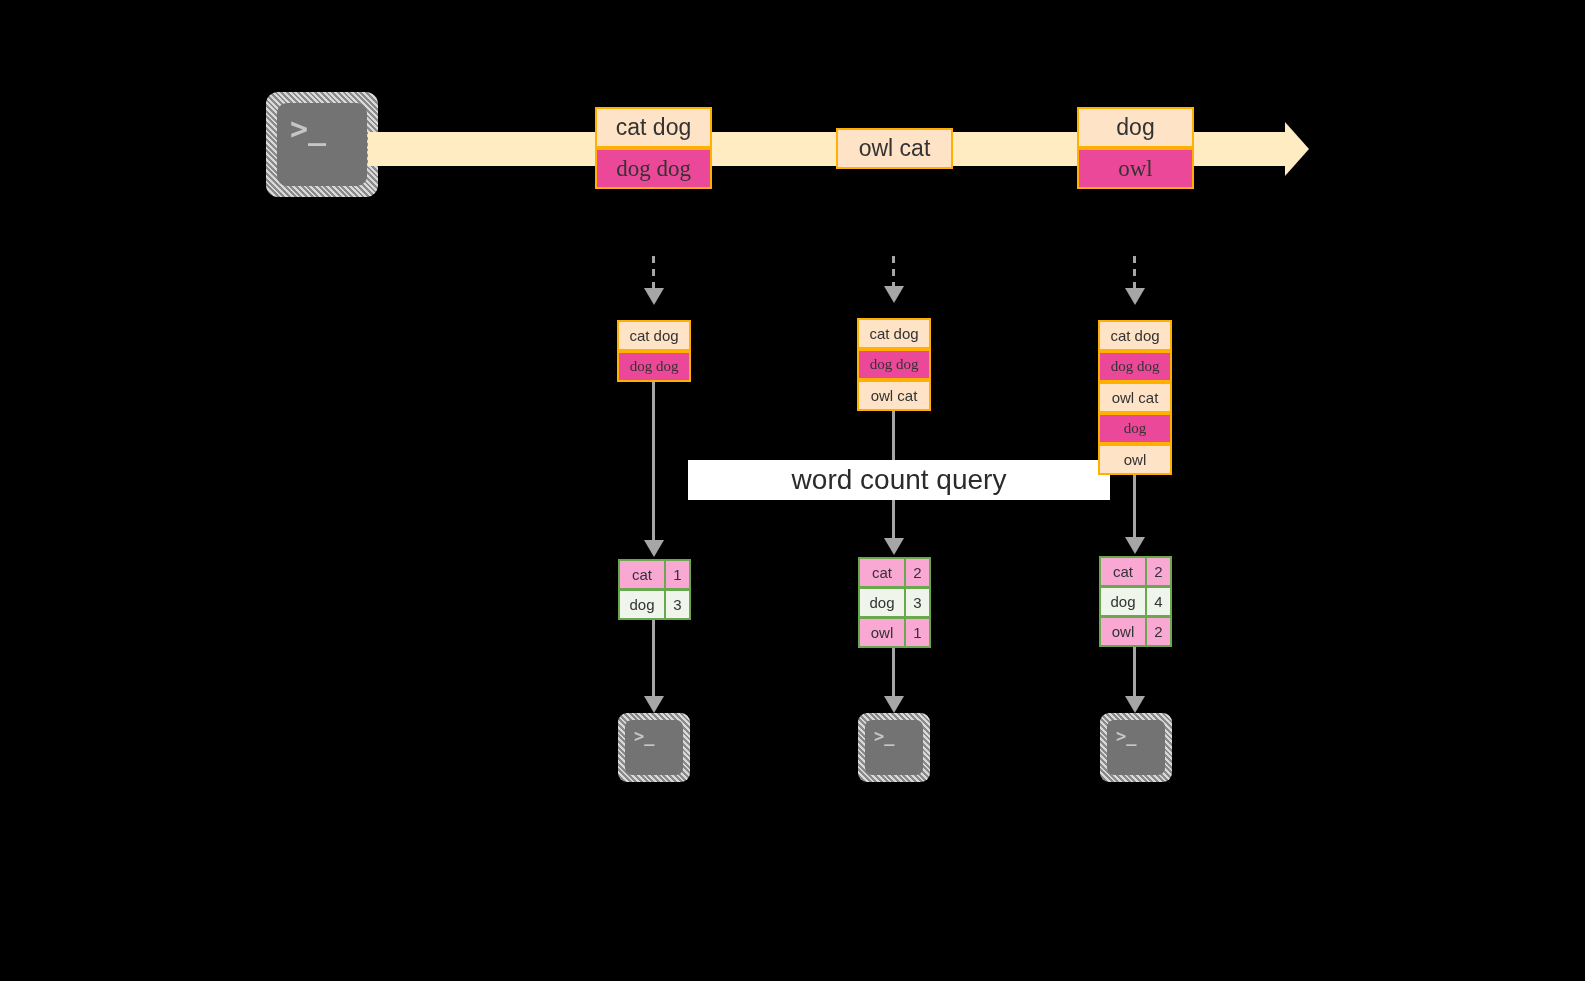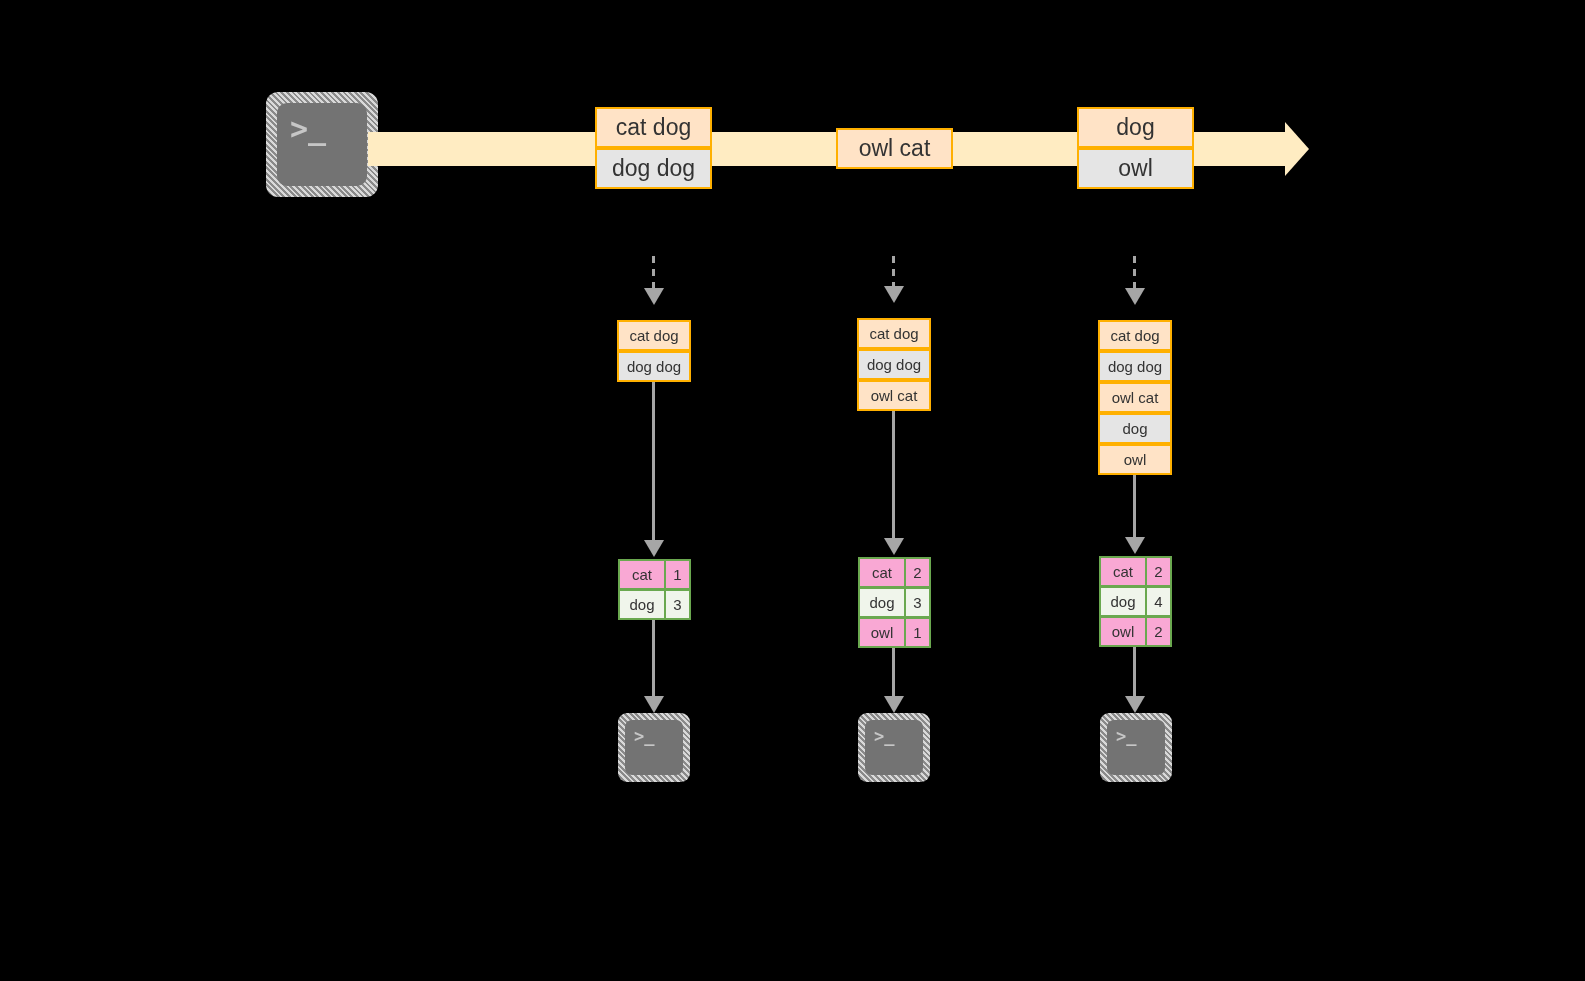--- a/index.html
+++ b/index.html
@@ -79,21 +79,21 @@
     border: 2px solid #ffb000;
     display: flex;
     align-items: center;
     justify-content: center;
     color: #333333;
     text-align: center;
     white-space: nowrap;
     line-height: 1;
   }
   .msg.fill-a { background: #ffe3c6; }
-  .msg.fill-b { background: #e5e5e5; }
+  .msg.fill-b { background: #ec4899; font-family: Liberation Serif, serif; }
   .msg.big { font-size: 23px; }
   .msg.sm  { font-size: 15px; }
 
   
   .cnt {
     position: absolute;
     box-sizing: border-box;
     border: 2px solid #6aa84f;
     display: flex;
     align-items: center;
@@ -217,20 +217,21 @@
   </div>
 
   <div class="vdash" style="left:1133px; top:256px; height:38px;"></div>
   <div class="varrow" style="left:1125px; top:288px;"></div>
 
   <div class="msg sm fill-a" style="left:1098px; top:320px; width:74px; height:31px;">cat dog</div>
   <div class="msg sm fill-b" style="left:1098px; top:351px; width:74px; height:31px;">dog dog</div>
   <div class="msg sm fill-a" style="left:1098px; top:382px; width:74px; height:31px;">owl cat</div>
   <div class="msg sm fill-b" style="left:1098px; top:413px; width:74px; height:31px;">dog</div>
 
+  <div class="query-band" style="left:688px; top:460px; width:422px; height:40px;">word count query</div>
 
   <div class="msg sm fill-a" style="left:1098px; top:444px; width:74px; height:31px;">owl</div>
 
   <div class="vline" style="left:1133px; top:475px; height:70px;"></div>
   <div class="varrow" style="left:1125px; top:537px;"></div>
 
   <div class="cnt g-a" style="left:1099px; top:556px; width:48px; height:31px;">cat</div>
   <div class="cnt g-a" style="left:1145px; top:556px; width:27px; height:31px;">2</div>
   <div class="cnt g-b" style="left:1099px; top:586px; width:48px; height:31px;">dog</div>
   <div class="cnt g-b" style="left:1145px; top:586px; width:27px; height:31px;">4</div>

